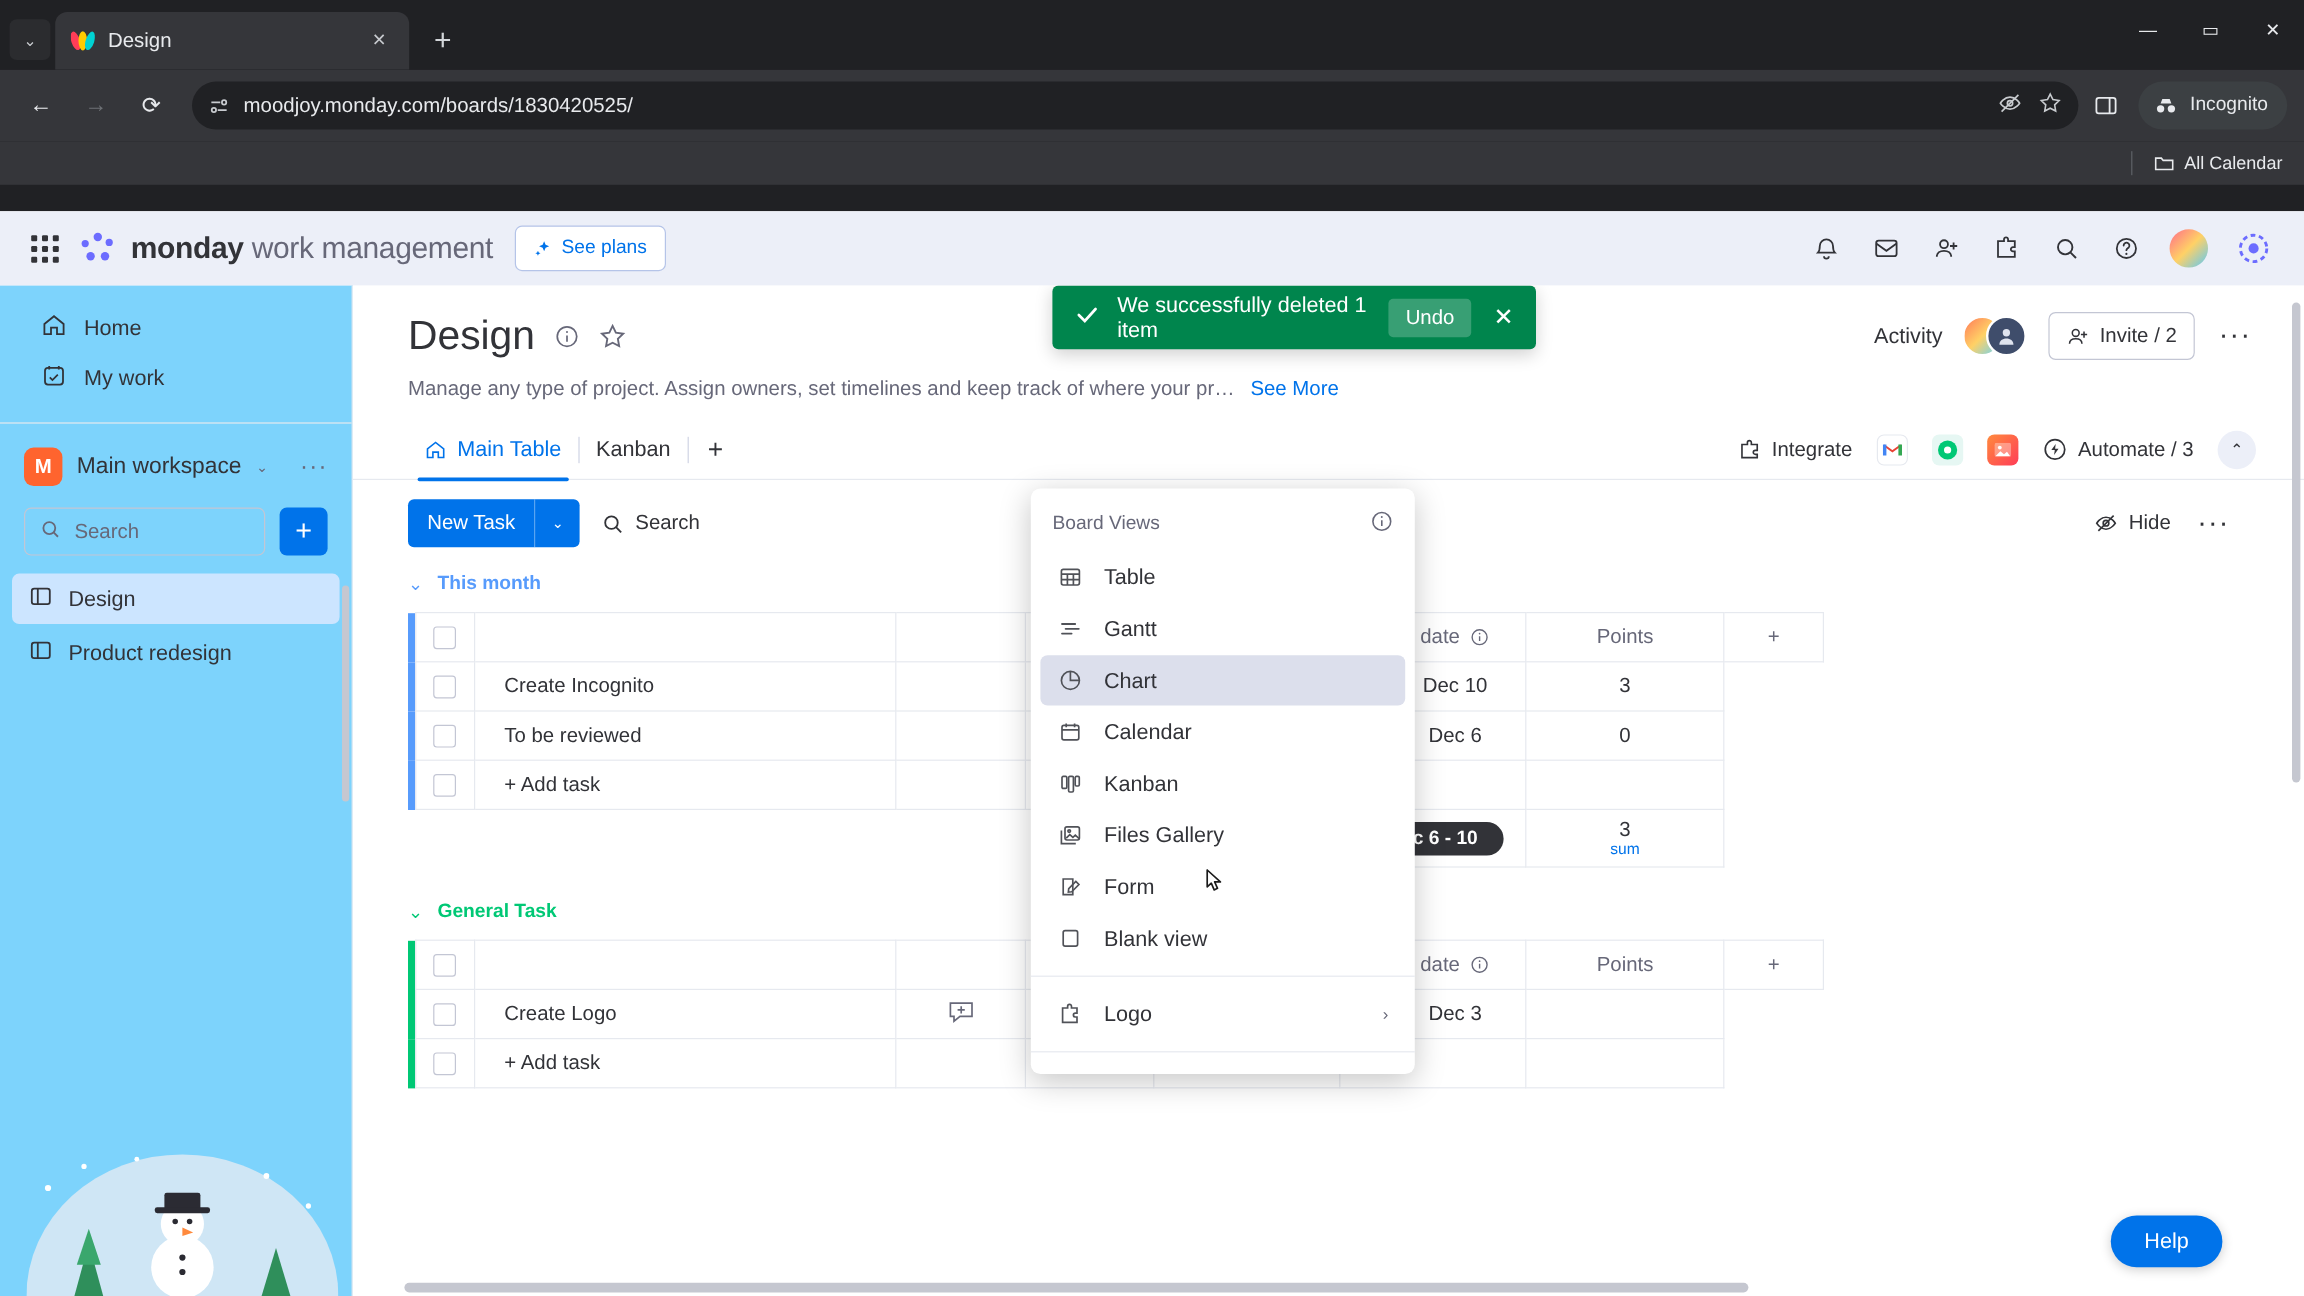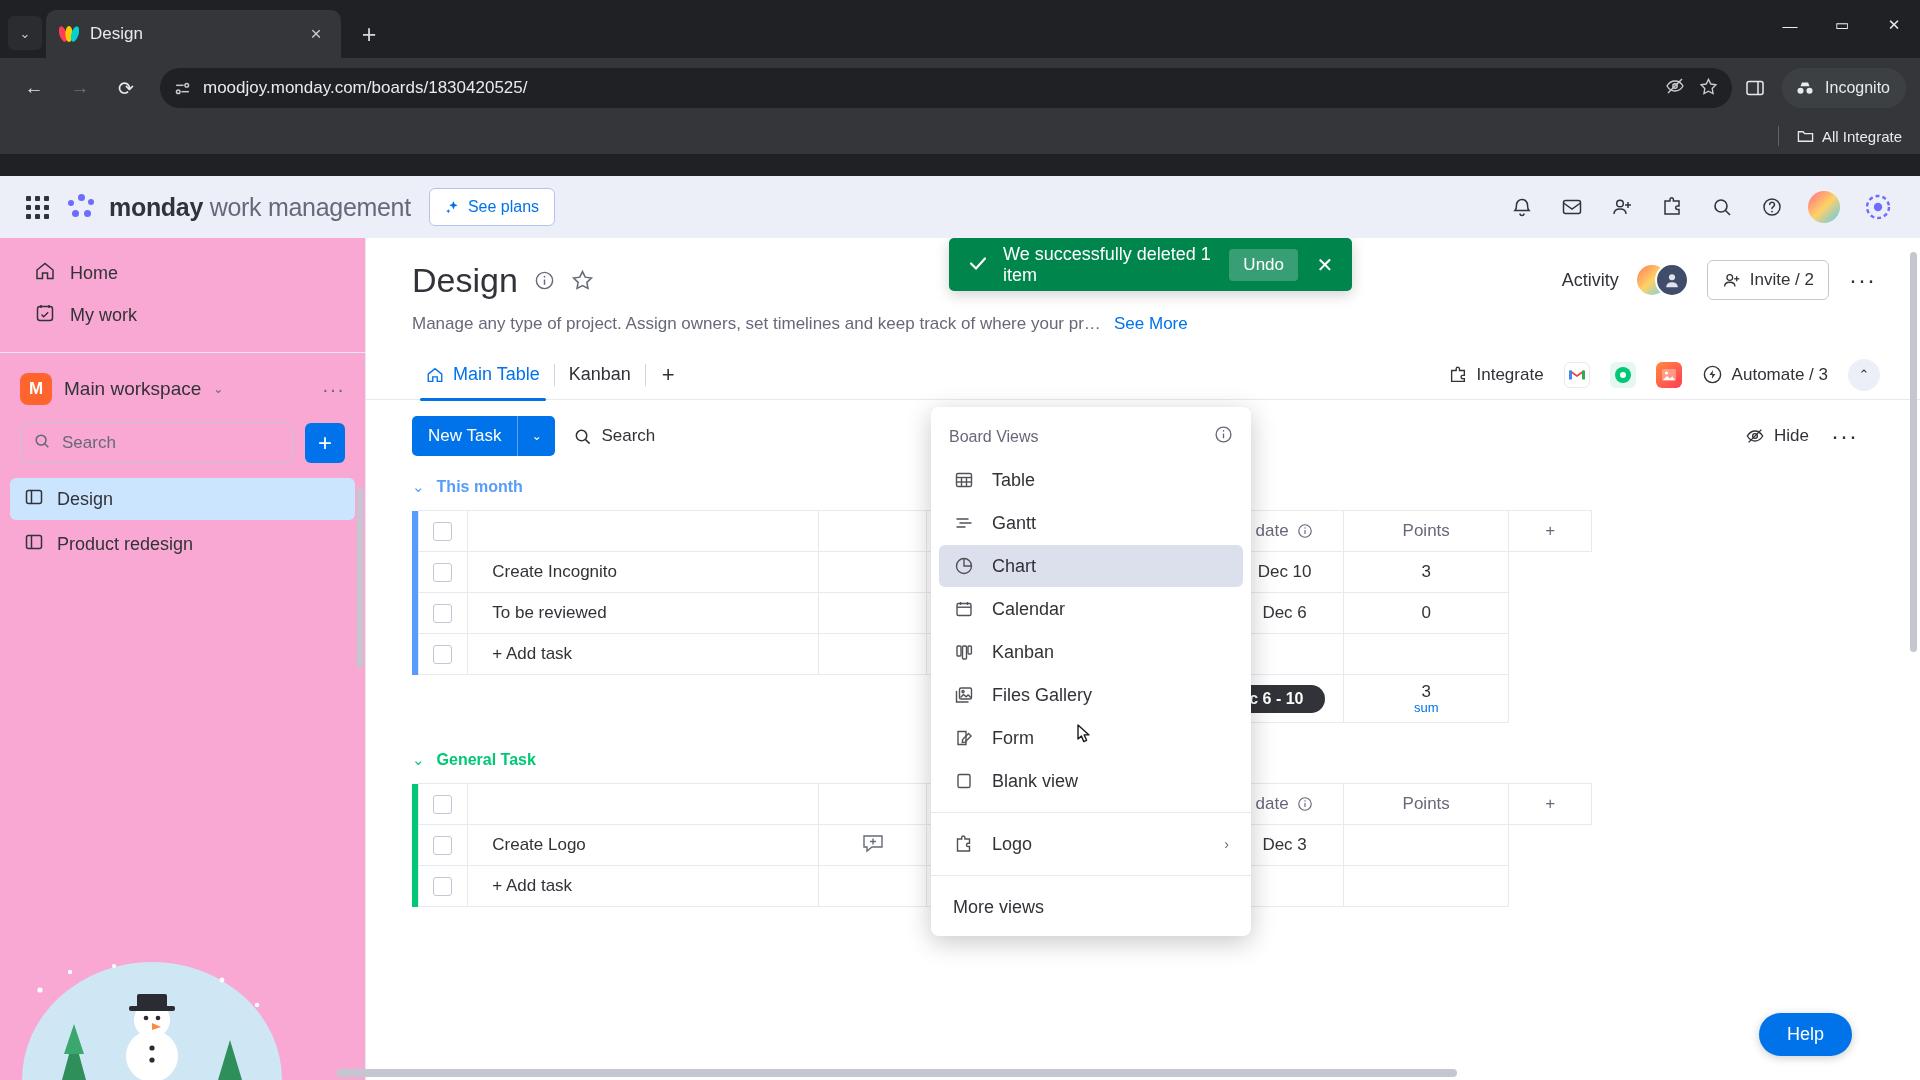--- a/index.html
+++ b/index.html
@@ -92,21 +92,21 @@
     width: 32px; height: 32px; border-radius: 50%;
     background: linear-gradient(135deg,#ff6b8a,#ffd166,#5ac8fa);
     display: flex; align-items: center; justify-content: center;
   }
   .gear-col { width: 32px; height: 32px; display: flex; align-items: center; justify-content: center; }
 
   
   .mbody { display: flex; height: 842px; }
 
   
-  .sidebar { width: 366px; background: #f9a8d4; border-right: 1px solid #e6e9ef; position: relative; }
+  .sidebar { width: 294px; background: #7dd3fc; border-right: 1px solid #e6e9ef; position: relative; }
   .sb-nav { padding: 14px 0 6px; }
   .sb-row {
     height: 42px; display: flex; align-items: center; gap: 14px; padding: 0 26px;
     color: #323338; font-size: 18px; border-radius: 6px; margin: 0 8px;
   }
   .sb-div { height: 1px; background: #e6e9ef; margin: 10px 0 12px; }
   .ws-row { display: flex; align-items: center; gap: 12px; padding: 0 20px; height: 48px; }
   .ws-badge {
     width: 32px; height: 32px; border-radius: 8px; background: #ff642e; color: #fff;
     display: flex; align-items: center; justify-content: center; font-size: 17px; font-weight: 700;
@@ -348,21 +348,21 @@
       <span>Incognito</span>
     </div>
   </div>
 
   <div class="bookmarks-bar">
     <span class="bm-sep"></span>
     <span class="bm-item">
       <svg width="17" height="15" viewBox="0 0 18 15" fill="none" stroke="#e8eaed" stroke-width="1.4">
         <path d="M1.5 12.5v-10h5l1.6 2h8.4v8z"></path>
       </svg>
-      <span>All Integrate</span>
+      <span>All Calendar</span>
     </span>
   </div>
 
   <div class="viewport">
 
     <div class="mtop">
       <div class="apps-grid">
         <i></i>
           <i></i>
           <i></i>
@@ -986,21 +986,20 @@
               <svg width="20" height="20" viewBox="0 0 20 20" fill="none" stroke="#505258" stroke-width="1.4">
                 <path d="M3.5 5h4.2V3.6a1.6 1.6 0 113.2 0V5h4.6v4.3h-1.4a1.6 1.6 0 100 3.2h1.4V17H3.5z"></path>
               </svg>
             </span>
             <span>Logo</span>
             <span class="chev">›</span>
           </div>
 
           <div class="menu-sep"></div>
 
-          <div class="menu-more">More views</div>
         </div>
 
         <svg class="cursor" viewBox="0 0 24 30">
           <path d="M6 2v14l3.4-3 2.4 5.6 2.8-1.3-2.4-5.4H17z" fill="#fff" stroke="#1b1b1b" stroke-width="1.4" stroke-linejoin="round"></path>
         </svg>
 
         <div class="help-btn">Help</div>
         <div class="vscroll"></div>
       </div>
     </div>

